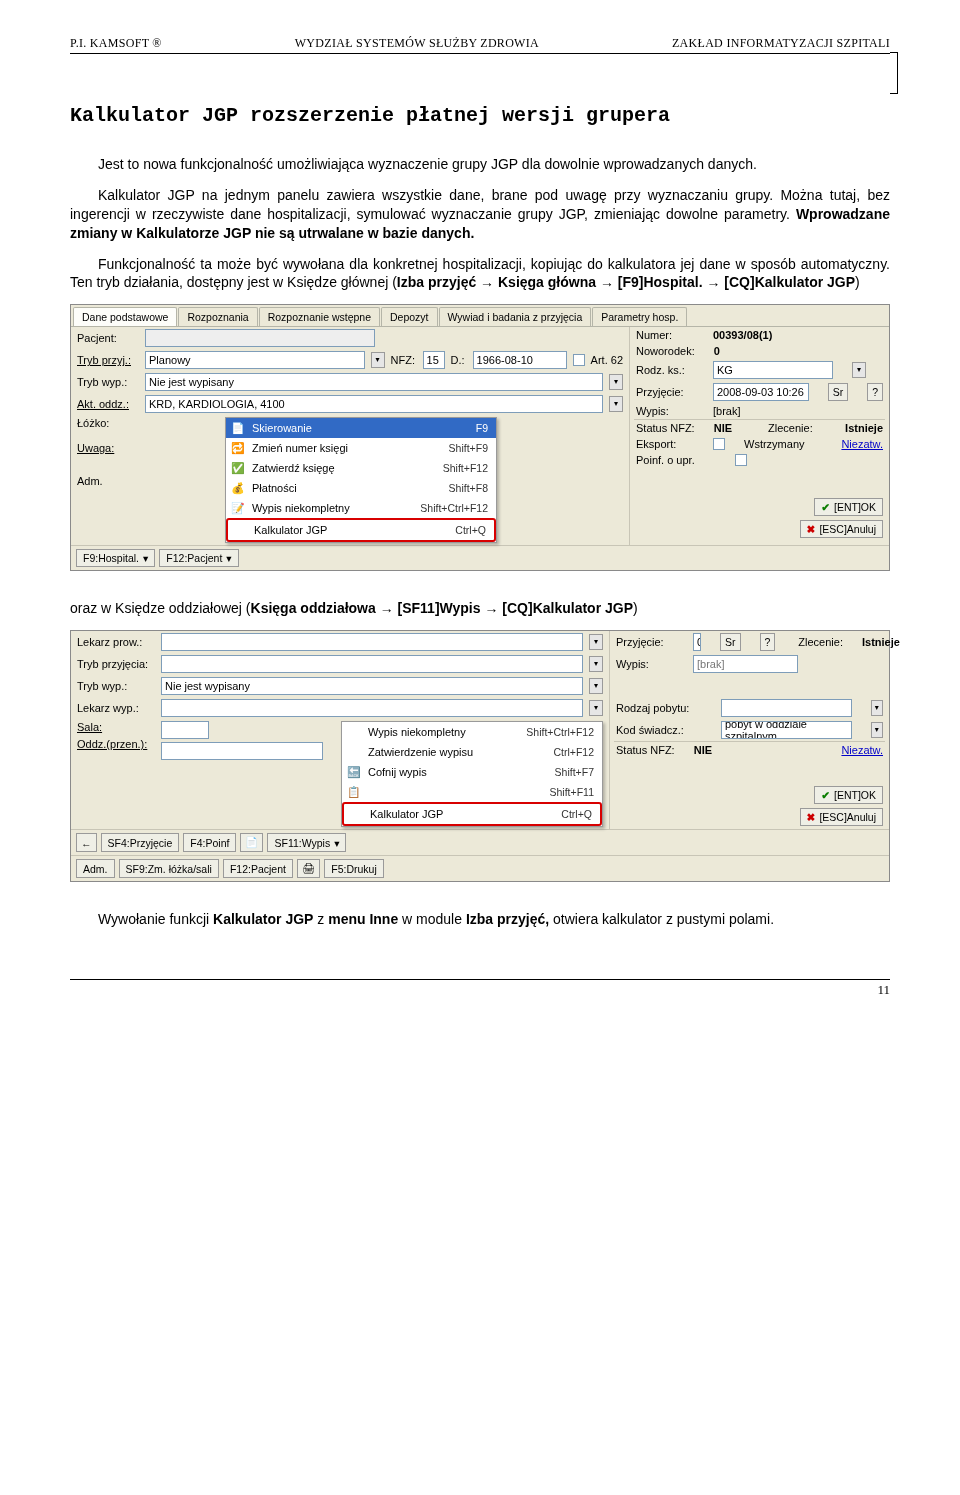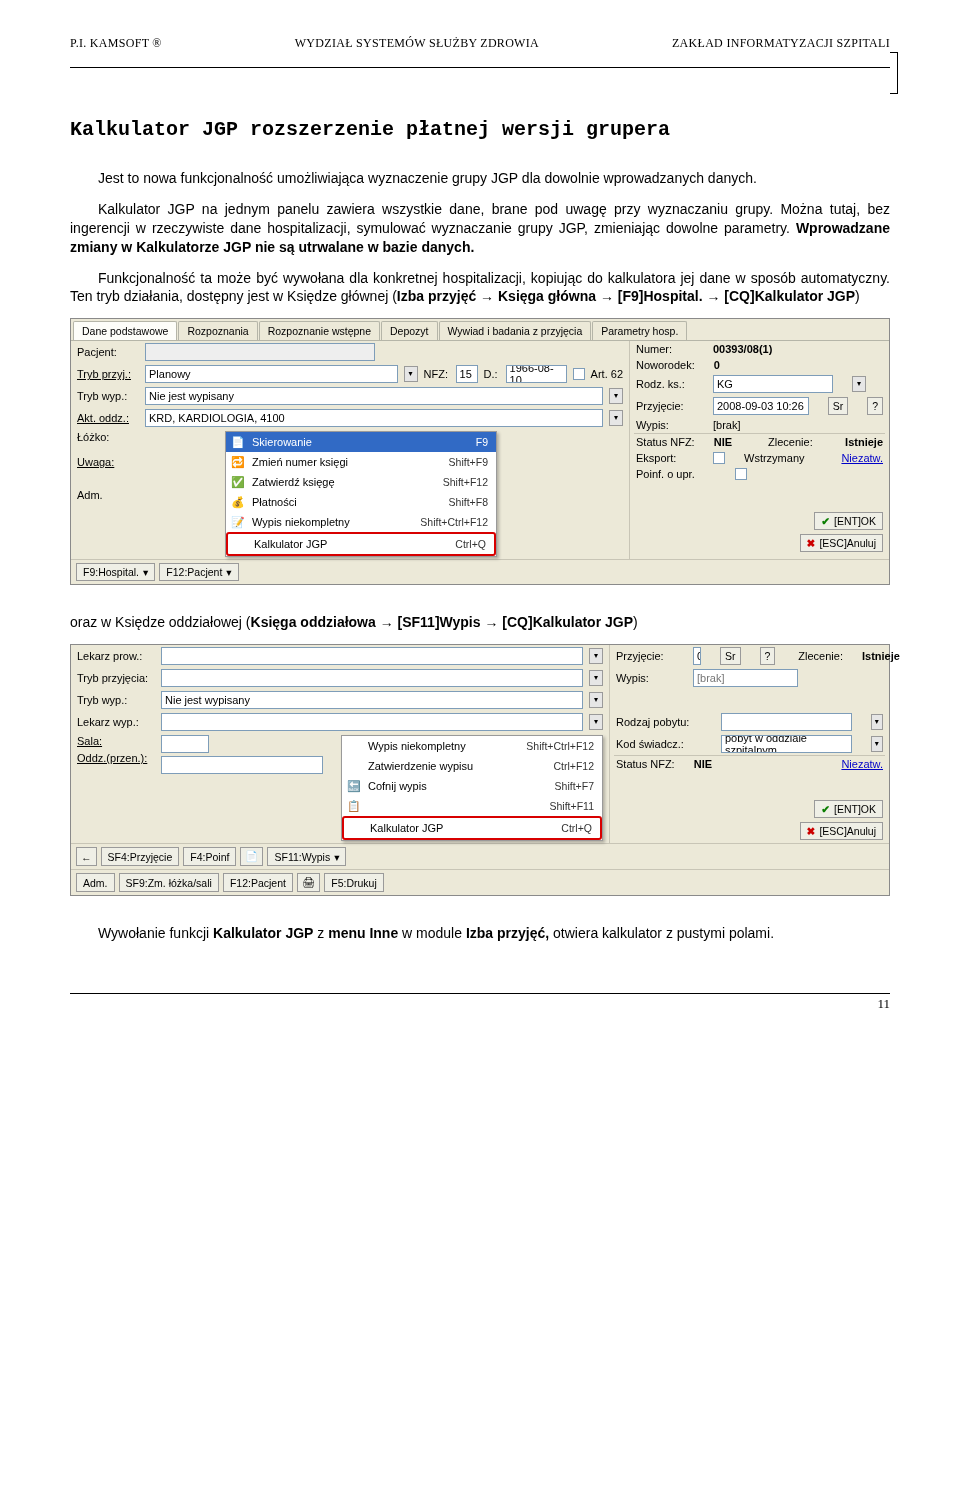--- a/index.html
+++ b/index.html
@@ -11,21 +11,21 @@
     width: 960px;
     margin: 0 auto;
     padding: 36px 70px 36px 70px;
     position: relative;
   }
   .header-row {
     display: flex;
     justify-content: space-between;
     font-size: 12px;
     border-bottom: 1px solid #000;
-    padding-bottom: 16px;
+    padding-bottom: 2px;
     margin-bottom: 20px;
     position: relative;
     text-align: center;
   }
   .header-col { font-variant: small-caps; letter-spacing: .3px; }
   .header-right-box {
     position: absolute;
     right: -8px;
     top: 16px;
     width: 8px;
@@ -193,21 +193,21 @@
         <span class="lbl">Pacjent:</span>
         <span class="field" style="width:230px;background:#eee"></span>
       </div>
       <div class="row">
         <span class="lbl u">Tryb przyj.:</span>
         <span class="field wide">Planowy</span>
         <span class="dropdown">▾</span>
         <span class="lbl" style="min-width:26px">NFZ:</span>
         <span class="field" style="width:22px">15</span>
         <span class="lbl" style="min-width:16px">D.:</span>
-        <span class="field" style="width:61px">1966-08-10</span>
+        <span class="field" style="width:94px">1966-08-10</span>
         <span class="chk"></span>
         <span>Art. 62</span>
       </div>
       <div class="row">
         <span class="lbl">Tryb wyp.:</span>
         <span class="field wide">Nie jest wypisany</span>
         <span class="dropdown">▾</span>
       </div>
       <div class="row">
         <span class="lbl u">Akt. oddz.:</span>

